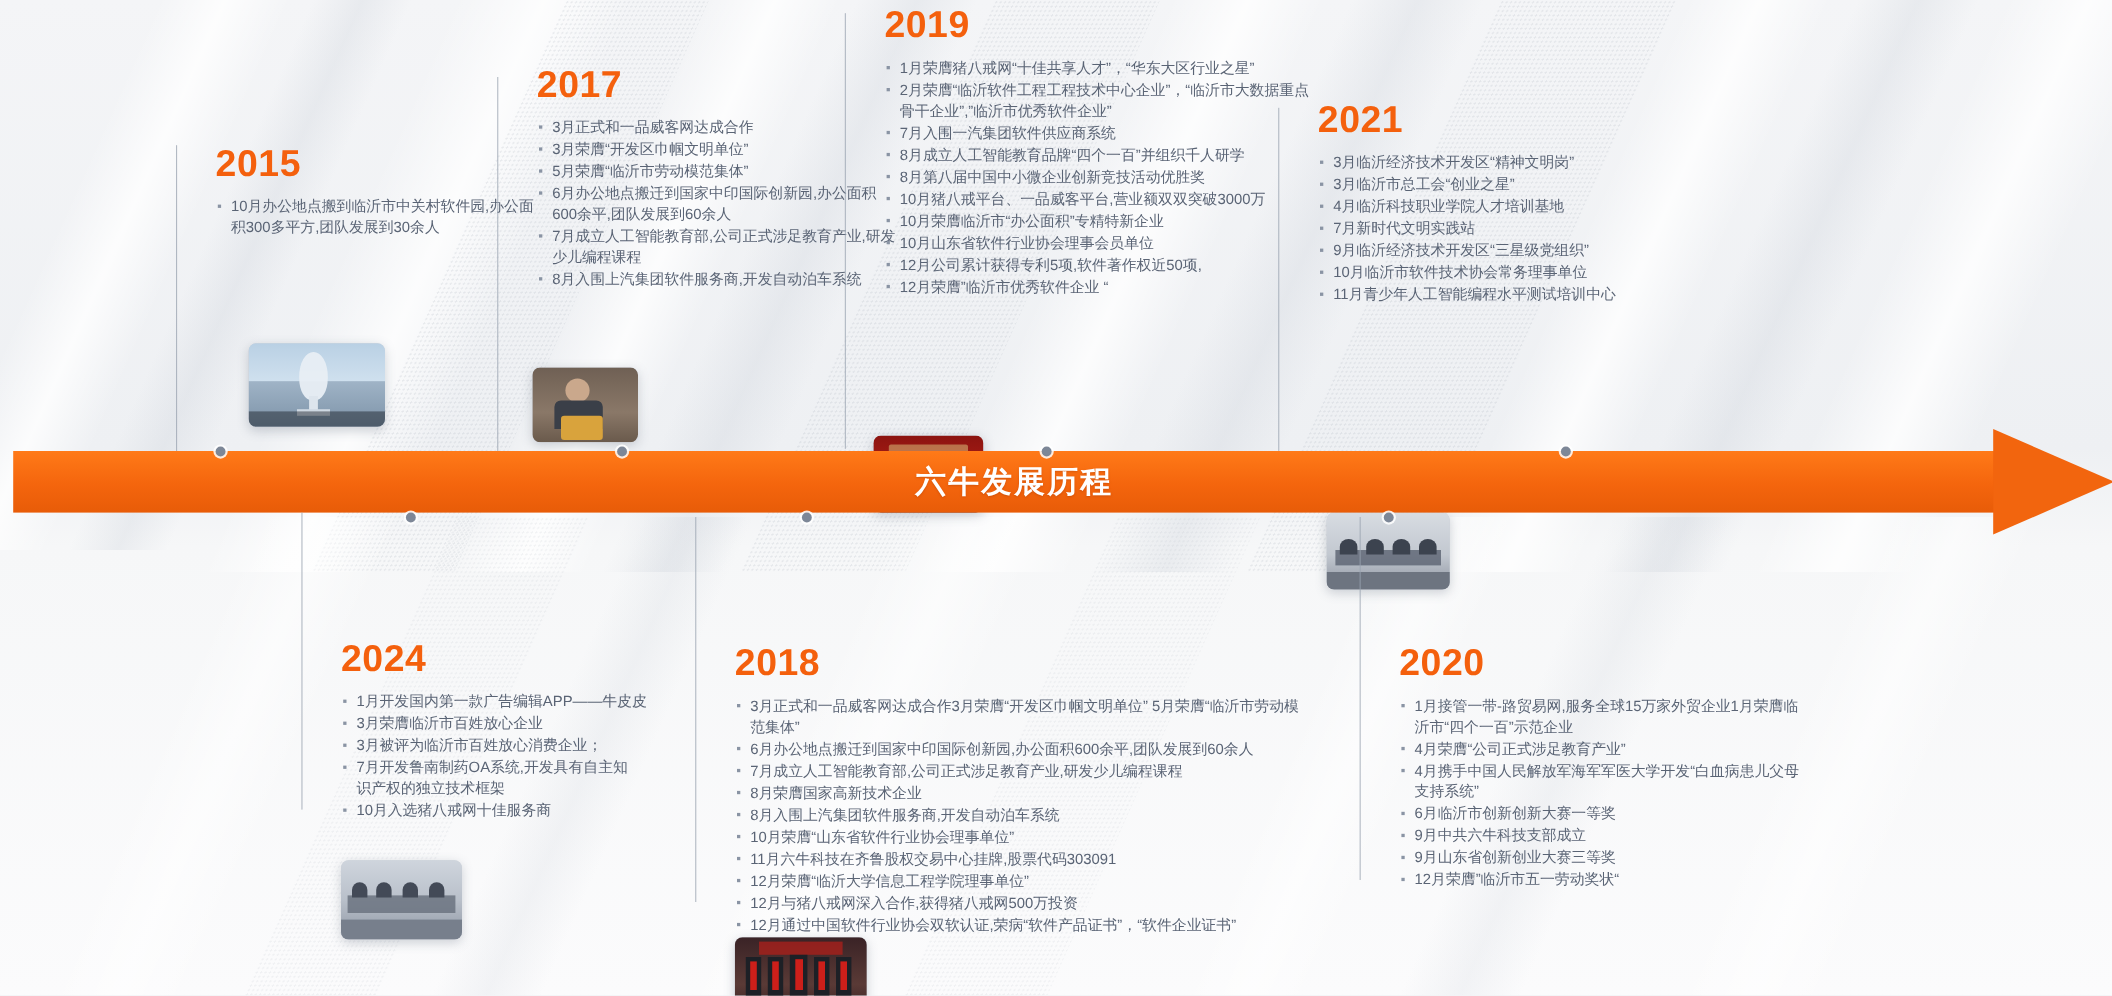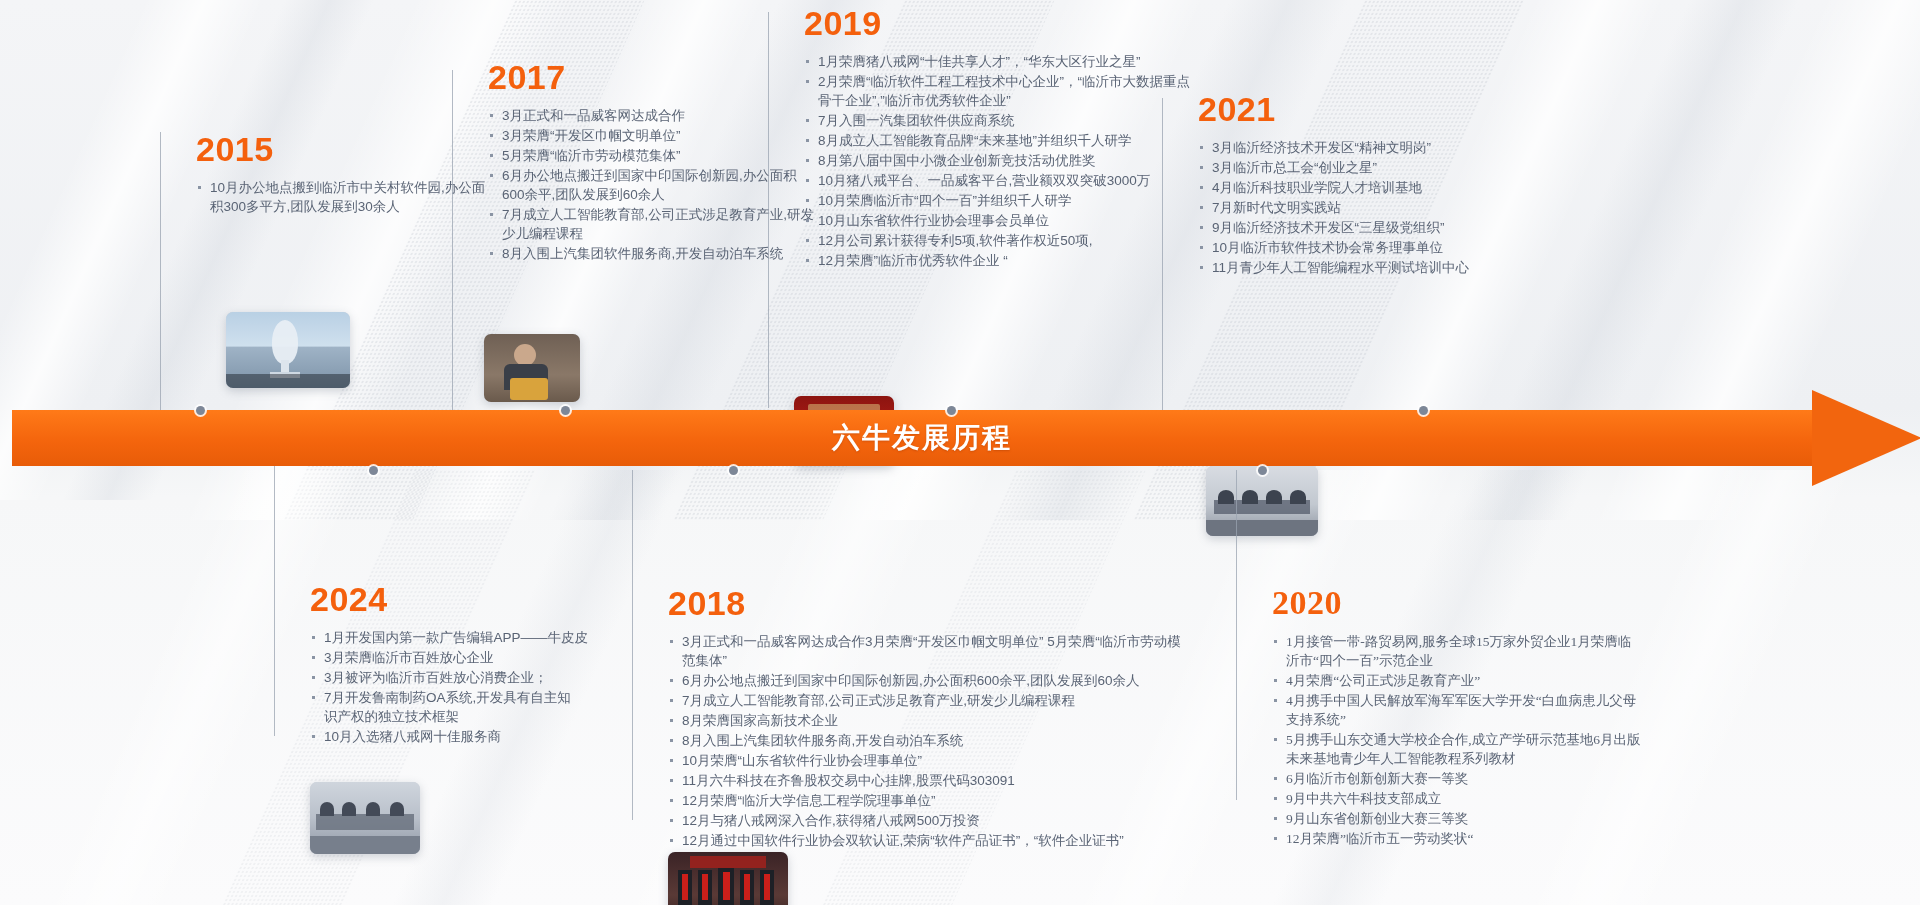--- a/index.html
+++ b/index.html
@@ -150,24 +150,24 @@
 </div>
 
 <div class="year-col" style="left:804px;top:6px;width:500px;">
   <div class="divider" style="left:-36px;top:6px;height:396px;"></div>
   <div class="year-label">2019</div>
   <ul class="bullets">
     <li>1月荣膺猪八戒网“十佳共享人才”，“华东大区行业之星”</li>
     <li>2月荣膺“临沂软件工程工程技术中心企业”，“临沂市大数据重点
 骨干企业”,”临沂市优秀软件企业”</li>
     <li>7月入围一汽集团软件供应商系统</li>
-    <li>8月成立人工智能教育品牌“未来基地”并组织千人研学</li>
+    <li>8月成立人工智能教育品牌“四个一百”并组织千人研学</li>
     <li>8月第八届中国中小微企业创新竞技活动优胜奖</li>
     <li>10月猪八戒平台、一品威客平台,营业额双双突破3000万</li>
-    <li>10月荣膺临沂市“四个一百”并组织千人研学</li>
+    <li>10月荣膺临沂市“办公面积”专精特新企业</li>
     <li>10月山东省软件行业协会理事会员单位</li>
     <li>12月公司累计获得专利5项,软件著作权近50项,</li>
     <li>12月荣膺”临沂市优秀软件企业 “</li>
   </ul>
 </div>
 <div class="photo" style="left:794px;top:252px;width:100px;height:70px;">
   <div class="sky" style="background:linear-gradient(180deg,#8c1410 0%,#a81b14 40%,#6d0f0c 100%);"></div>
   <div style="position:absolute;left:14px;top:8px;width:72px;height:20px;background:#d8c07a;opacity:.55;border-radius:2px;"></div>
   <div style="position:absolute;left:6px;top:46px;width:88px;height:24px;background:rgba(20,10,8,.55);"></div>
   <div style="position:absolute;left:12px;top:50px;width:76px;height:6px;background:rgba(230,200,150,.4);"></div>
@@ -258,29 +258,27 @@
     <li>8月荣膺国家高新技术企业</li>
     <li>8月入围上汽集团软件服务商,开发自动泊车系统</li>
     <li>10月荣膺“山东省软件行业协会理事单位”</li>
     <li>11月六牛科技在齐鲁股权交易中心挂牌,股票代码303091</li>
     <li>12月荣膺“临沂大学信息工程学院理事单位”</li>
     <li>12月与猪八戒网深入合作,获得猪八戒网500万投资</li>
     <li>12月通过中国软件行业协会双软认证,荣病“软件产品证书”，“软件企业证书”</li>
   </ul>
 </div>
 
-<div class="year-col" style="left:1272px;top:586px;width:400px;font-family:Liberation Serif, serif;">
+<div class="year-col" style="left:1272px;top:586px;width:400px;">
   <div class="divider" style="left:-36px;top:-116px;height:330px;"></div>
   <div class="year-label">2020</div>
   <ul class="bullets">
     <li>1月接管一带-路贸易网,服务全球15万家外贸企业1月荣膺临
 沂市“四个一百”示范企业</li>
     <li>4月荣膺“公司正式涉足教育产业”</li>
     <li>4月携手中国人民解放军海军军医大学开发“白血病患儿父母
 支持系统”</li>
-    <li>5月携手山东交通大学校企合作,成立产学研示范基地6月出版
-未来基地青少年人工智能教程系列教材</li>
     <li>6月临沂市创新创新大赛一等奖</li>
     <li>9月中共六牛科技支部成立</li>
     <li>9月山东省创新创业大赛三等奖</li>
     <li>12月荣膺”临沂市五一劳动奖状“</li>
   </ul>
 </div>
 
 </body></html>

